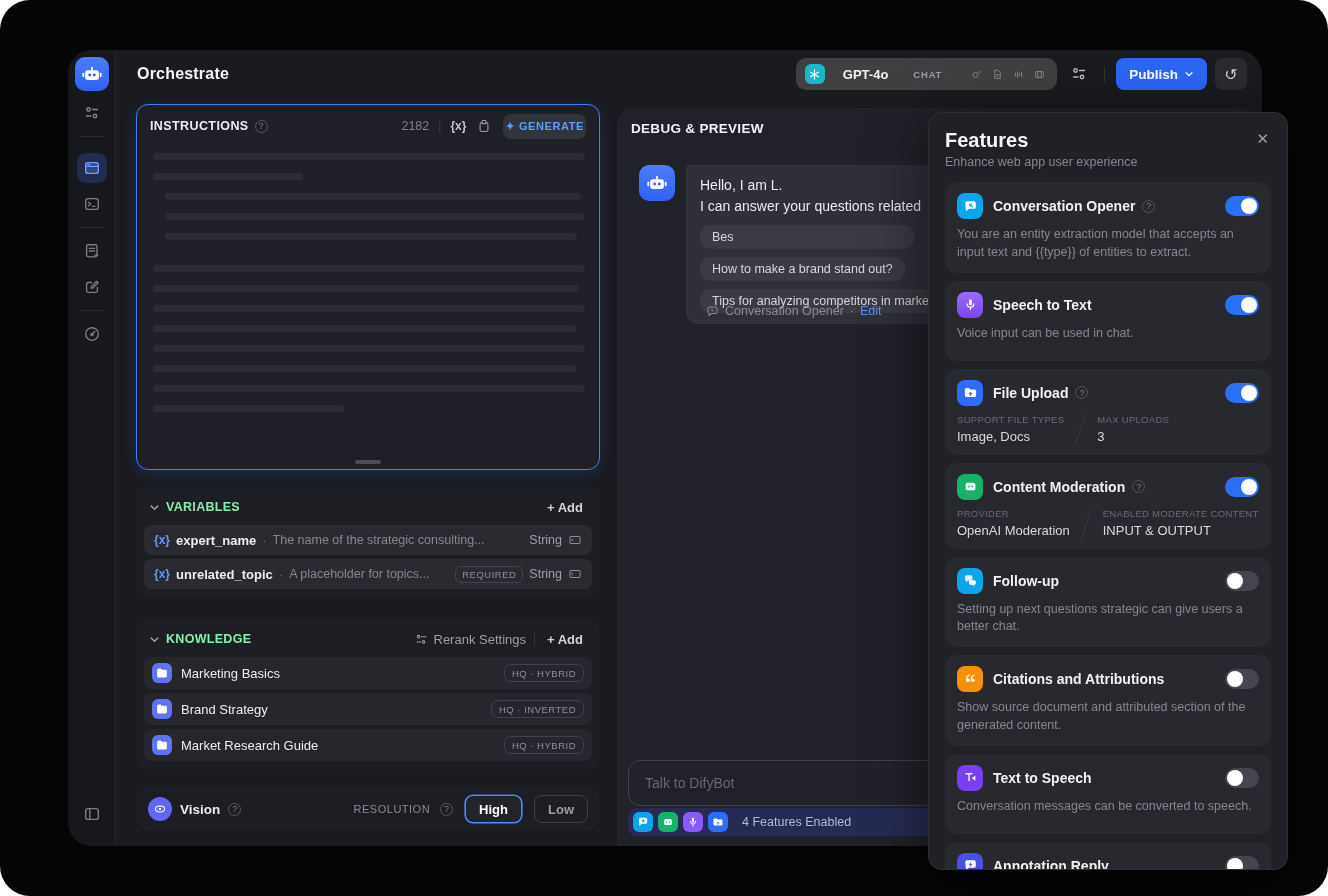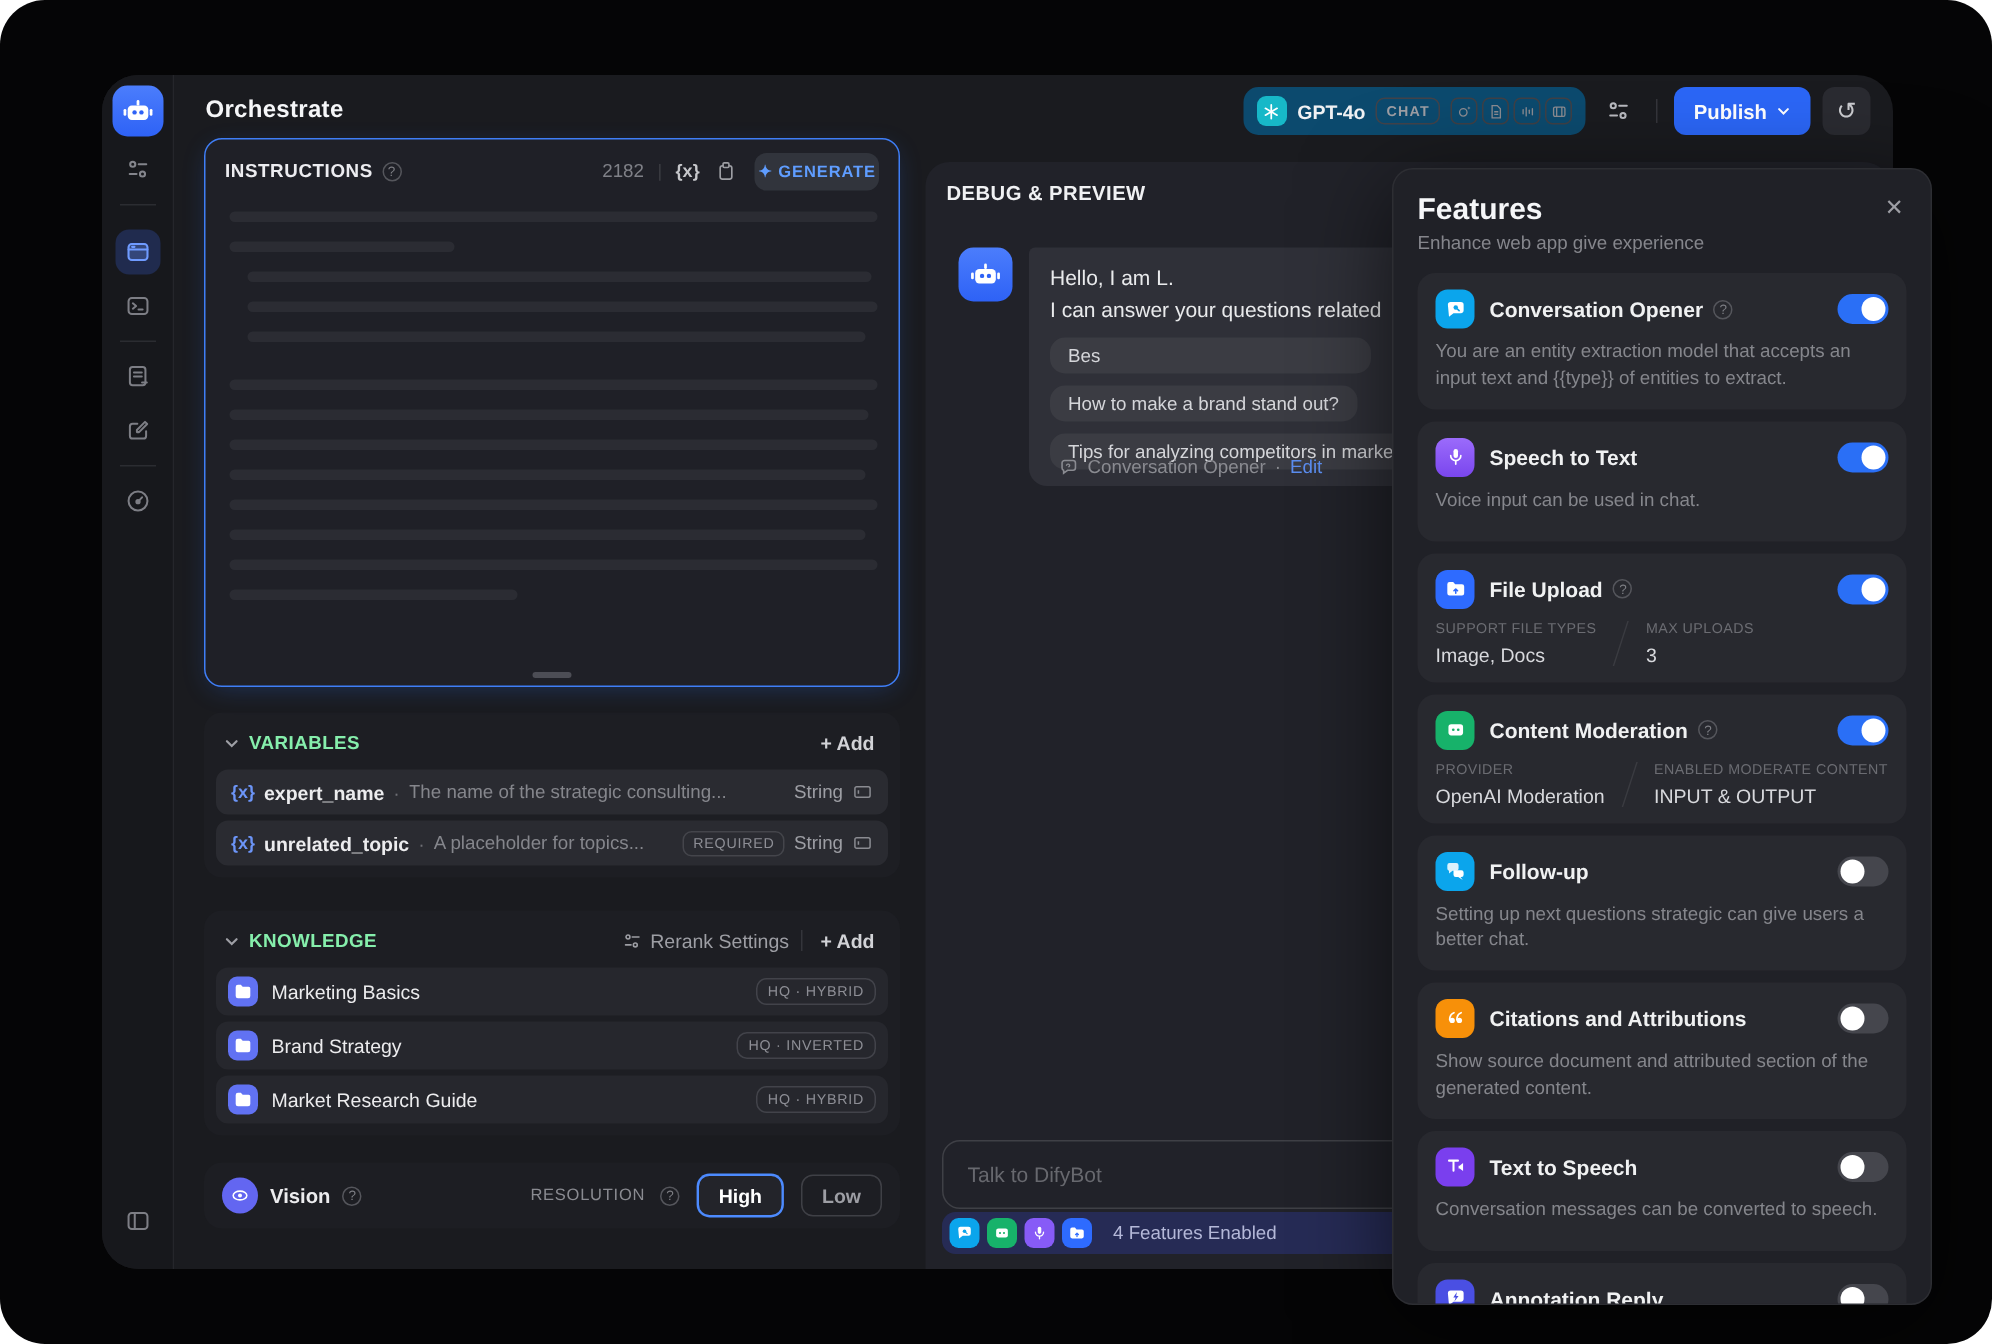--- a/index.html
+++ b/index.html
@@ -13,32 +13,32 @@
   .side-div{width:24px;height:1px;background:#2b2c31;margin:15px 0 13px}
   .side-div2{width:24px;height:1px;background:#2b2c31;margin:5px 0}
   .nav-btn{width:30px;height:30px;border-radius:9px;display:flex;align-items:center;justify-content:center;color:#7d7e85;margin:3px 0}
   .nav-btn.active{background:#202b4e;color:#6f9bff}
   .side-spacer{flex:1}
   
   .main{position:absolute;left:49px;top:0;right:0;bottom:0}
   .hdr{position:absolute;top:0;left:0;right:0;height:48px;display:flex;align-items:center;padding:0 15px 0 20px}
   .hdr-title{font-size:16px;font-weight:700;color:#f5f6f8;letter-spacing:.2px}
   .hdr-right{margin-left:auto;display:flex;align-items:center;gap:8px}
-  .model-pill{height:32px;background:#0c4a6e;border-radius:10px;display:flex;align-items:center;gap:7px;padding:0 9px}
+  .model-pill{height:32px;background:#404040;border-radius:10px;display:flex;align-items:center;gap:18px;padding:0 9px}
   .model-icon{width:20px;height:20px;border-radius:6px;background:#17b8c8;display:flex;align-items:center;justify-content:center}
   .model-name{font-size:13px;font-weight:700;color:#f0f1f3}
   .mode-badge{border:1px solid #42434a;border-radius:6px;font-size:9.5px;font-weight:700;letter-spacing:.8px;color:#9d9ea4;padding:2.5px 6px}
   .cap-badges{display:flex;gap:3px}
   .cap{width:18px;height:18px;border:1px solid #3f4046;border-radius:5px;display:flex;align-items:center;justify-content:center;color:#8a8b91}
   .tune-btn{width:28px;height:28px;border-radius:8px;display:flex;align-items:center;justify-content:center;color:#b9bac0}
   .hdr-div{width:1px;height:16px;background:#34353b;margin:0 3px}
   .publish-btn{height:32px;background:#2b66f6;border:none;border-radius:8px;color:#fff;font-size:13.5px;font-weight:700;font-family:inherit;padding:0 13px;display:flex;align-items:center;gap:6px;cursor:pointer}
   .hist-btn{width:32px;height:32px;background:#2a2b31;border-radius:8px;display:flex;align-items:center;justify-content:center;color:#cbccd0;font-size:16px;cursor:pointer}
   
-  .config{position:absolute;left:19px;top:42px;width:464px}
+  .config{position:absolute;left:19px;top:54px;width:464px}
   .instr{position:relative;height:366px;background:#1f2027;border:1px solid #3f7ef7;border-radius:12px;box-shadow:0 4px 18px -4px rgba(45,120,255,.28)}
   .instr-hd{height:42px;display:flex;align-items:center;padding:0 13px}
   .instr-label{font-size:12.5px;font-weight:700;letter-spacing:.4px;color:#ececf0}
   .help{width:13px;height:13px;border:1px solid #55565c;border-radius:50%;color:#7d7e84;font-size:9px;display:inline-flex;align-items:center;justify-content:center;margin-left:6px;flex:none}
   .instr-count{margin-left:auto;font-size:12.5px;color:#7f8087}
   .instr-sep{color:#3c3d43;margin:0 9px;font-size:12px}
   .varglyph{font-size:12px;font-weight:700;color:#c6c7cb}
   .clip{margin-left:11px;color:#9d9ea4}
   .gen-btn{margin-left:12px;background:#31343c;border:none;border-radius:8px;padding:6px 2px;display:flex;align-items:center;gap:5px;color:#5f9dff;font-size:11px;font-weight:700;letter-spacing:.6px;font-family:inherit;cursor:pointer}
   .skel{padding:6px 16px 0}
@@ -464,21 +464,21 @@
           <span class="feat-bar-text">4 Features Enabled</span>
         </div>
       </section>
     </div>
   </div>
 
   <div class="features">
     <div class="ft-head">
       <div>
         <div class="ft-title">Features</div>
-        <div class="ft-sub">Enhance web app give experience</div>
+        <div class="ft-sub">Enhance web app user experience</div>
       </div>
       <span class="ft-close">✕</span>
     </div>
     <div class="ft-cards">
 
       <div class="fcard">
         <div class="fc-head">
           <span class="fc-icon" style="background:#0ba5ec">
               <svg width="15" height="15" viewBox="0 0 20 20">
                 <path d="M3 5.5A2.5 2.5 0 0 1 5.5 3h9A2.5 2.5 0 0 1 17 5.5v5a2.5 2.5 0 0 1-2.5 2.5H8l-4 3.2z" fill="#fff"></path>

